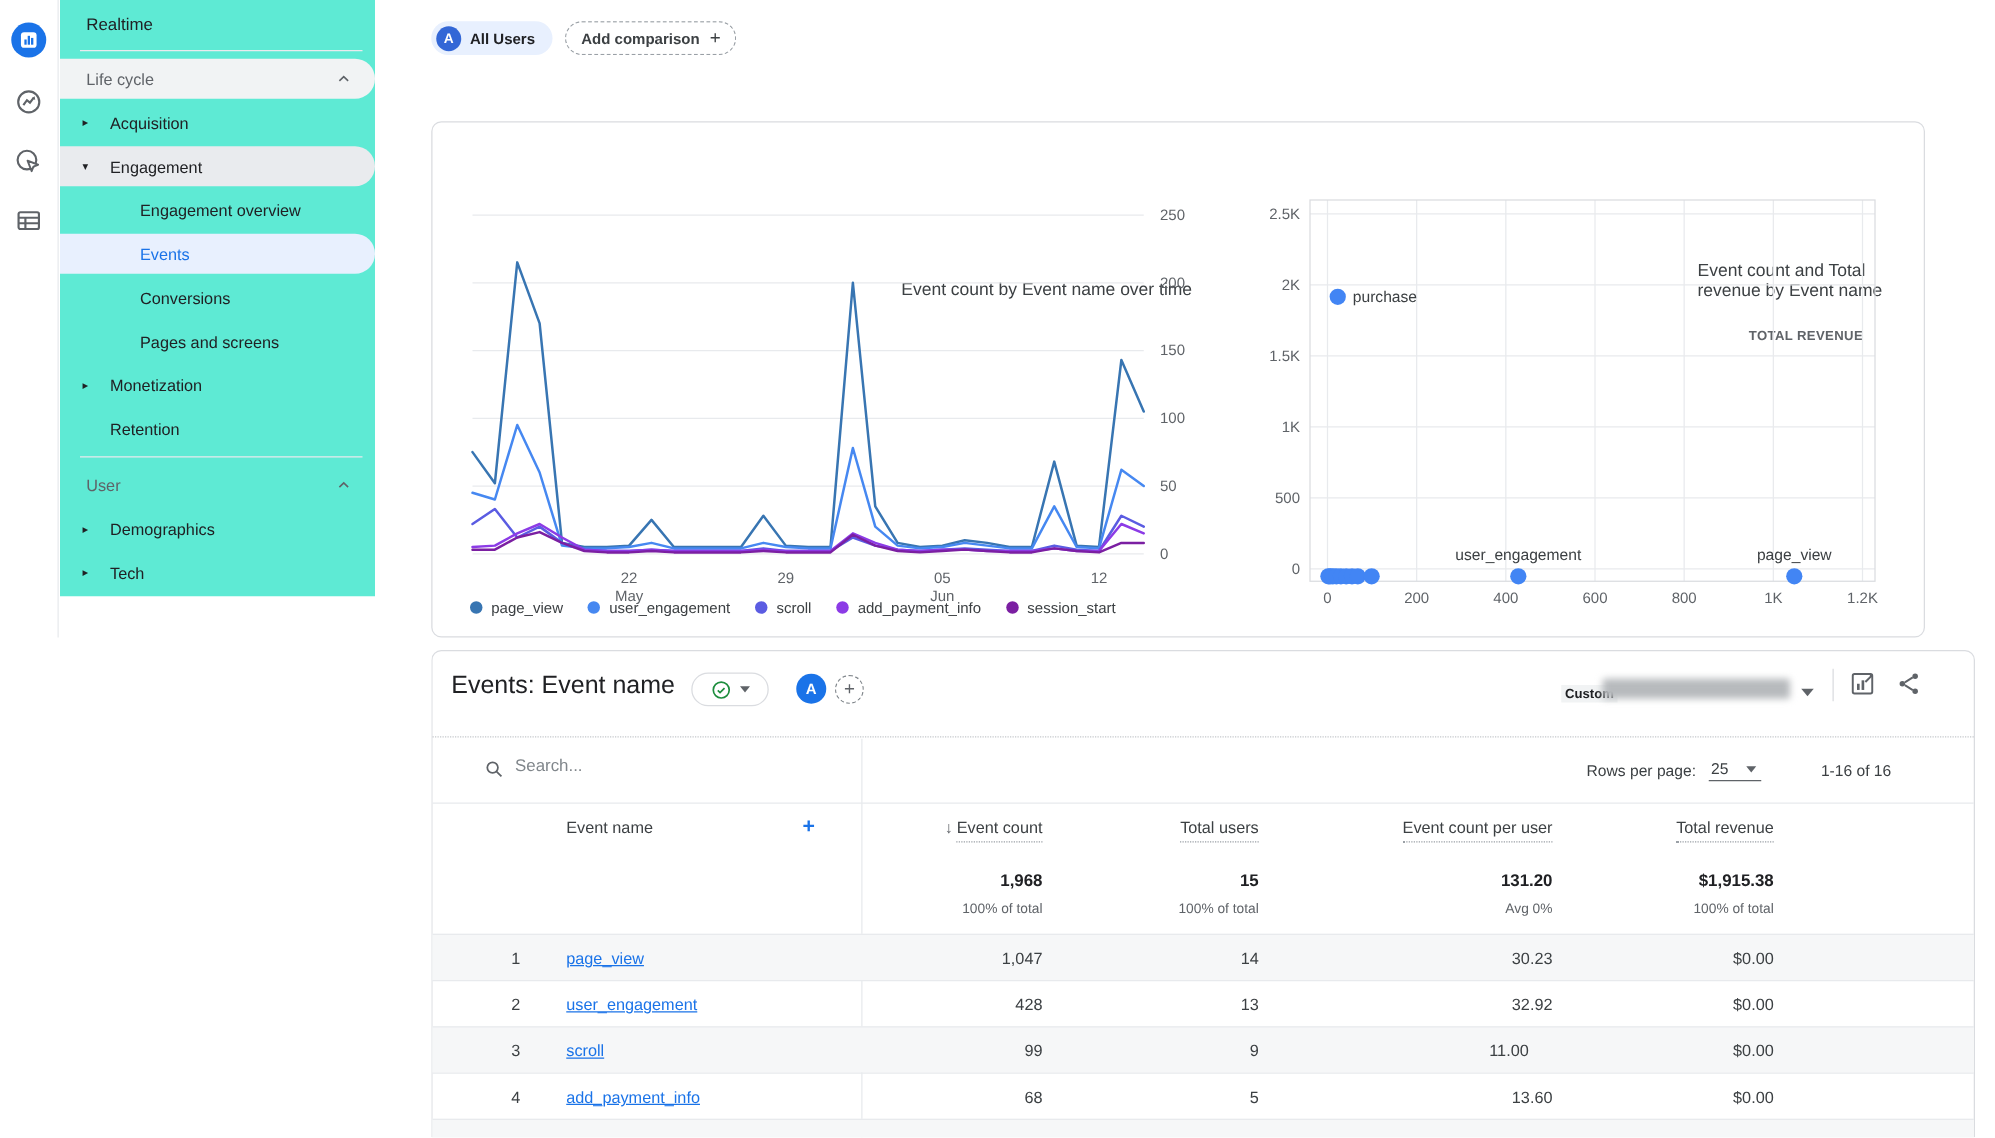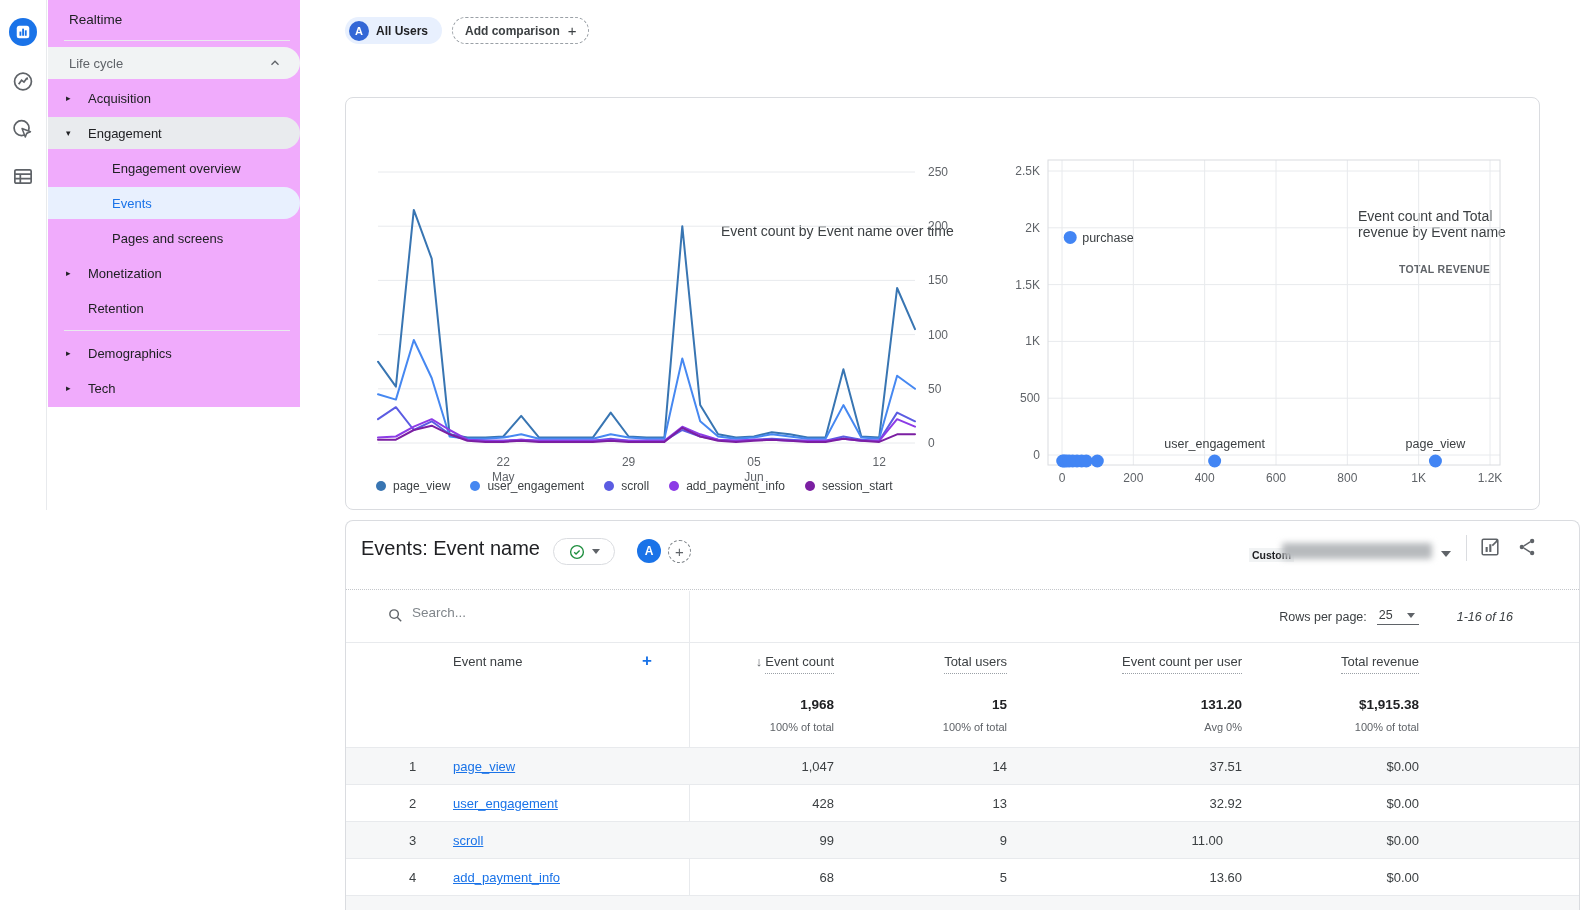--- a/index.html
+++ b/index.html
@@ -8,21 +8,21 @@
     position:relative; overflow:hidden; background:#fff;
     font-family:"Liberation Sans", sans-serif; color:#202124;
   }
   
   .rail { position:absolute; left:0; top:0; width:47px; height:510px;
           border-right:1px solid #e8eaed; background:#fff; z-index:5; }
   .rail-icon { position:absolute; left:50%; transform:translateX(-50%); cursor:pointer; }
   .rail-icon.active-circle { top:18px; width:28px; height:28px; border-radius:50%;
        background:#1a73e8; display:flex; align-items:center; justify-content:center; }
   
-  .sidebar { position:absolute; left:48px; top:0; width:252px; padding-top:4px; z-index:4; background:#f0abfc;}
+  .sidebar { position:absolute; left:48px; top:0; width:252px; padding-top:4px; z-index:4; background:#5eead4;}
   .sb-realtime { height:30px; display:flex; align-items:center; padding-left:21px;
        font-size:13.5px; font-weight:500; color:#202124; cursor:pointer; }
   .sb-divider { border-top:1px solid #e8eaed; margin:6px 10px 6px 16px; }
   .sb-row { display:flex; align-items:center; height:32px; margin:3px 0;
        font-size:13px; font-weight:500; color:#202124; cursor:pointer; position:relative; }
   .sb-row.header { padding-left:21px; color:#5f6368; }
   .sb-row.header.pill { background:#f1f3f4; border-radius:0 16px 16px 0; }
   .sb-row.item { padding-left:18px; }
   .sb-row.item.pill { background:#e9ebee; border-radius:0 16px 16px 0; }
   .sb-row.subitem { padding-left:64px; }
@@ -84,21 +84,21 @@
   .searchrow svg { position:absolute; left:41px; top:16px; }
   .searchrow input { position:absolute; left:66px; top:14px; width:250px; border:none; outline:none;
        font-size:13.5px; color:#202124; font-family:"Liberation Sans",sans-serif; }
   .searchrow input::placeholder { color:#80868b; }
   .rpp { position:absolute; right:66px; top:17px; display:flex; align-items:center;
        font-size:12.5px; color:#3c4043; }
   .rpp .val { margin-left:10px; padding:0 4px 2px 2px; border-bottom:1px solid #5f6368;
        display:flex; align-items:center; gap:14px; cursor:pointer; }
   .rpp .caret { width:0; height:0; border-left:4.5px solid transparent;
        border-right:4.5px solid transparent; border-top:5.5px solid #5f6368; }
-  .rpp .range { margin-left:38px;font-style:italic; }
+  .rpp .range { margin-left:48px; }
   .headrow { position:absolute; left:0; top:122px; width:100%; height:40px; }
   .headrow .dimname { position:absolute; left:107px; top:11px; font-size:13px; color:#3c4043; }
   .headrow .addcol { position:absolute; left:296px; top:8px; color:#1a73e8; font-size:17px;
        font-weight:700; cursor:pointer; }
   .mcell { position:absolute; top:11px; font-size:13px; color:#3c4043; white-space:nowrap; }
   .mcell .dotted { border-bottom:1px dotted #9aa0a6; padding-bottom:4px; cursor:pointer; }
   .mcell .sort { color:#5f6368; margin-right:3px; font-size:13px; }
   .r-ec  { right:745px; } .r-tu { right:572px; } .r-ecpu { right:337px; } .r-rev { right:160px; }
   .totrow { position:absolute; left:0; top:162px; width:100%; height:64px; }
   .tot { position:absolute; top:14px; text-align:right; }
@@ -169,31 +169,40 @@
         <span class="tri">▾</span>
         <span>Engagement</span>
       </div>
       <div class="sb-row subitem">
         <span>Engagement overview</span>
       </div>
       <div class="sb-row subitem selected">
         <span>Events</span>
       </div>
       <div class="sb-row subitem">
+        <span>Conversions</span>
+      </div>
+      <div class="sb-row subitem">
         <span>Pages and screens</span>
       </div>
       <div class="sb-row item">
         <span class="tri">▸</span>
         <span>Monetization</span>
       </div>
       <div class="sb-row item">
         <span class="tri"></span>
         <span>Retention</span>
       </div>
       <div class="sb-divider"></div>
+      <div class="sb-row header">
+        <span>User</span>
+        <span class="chev-up"><svg width="14" height="14" viewBox="0 0 24 24">
+            <polyline points="6,15 12,9 18,15" fill="none" stroke="#5f6368" stroke-width="2.2"></polyline>
+          </svg></span>
+      </div>
       <div class="sb-row item">
         <span class="tri">▸</span>
         <span>Demographics</span>
       </div>
       <div class="sb-row item">
         <span class="tri">▸</span>
         <span>Tech</span>
       </div>
     </div>
 </aside>
@@ -398,21 +407,21 @@
       <div class="s">100% of total</div>
     </div>
   </div>
 
   <div class="rows-wrap" id="tableRows">
       <div class="drow odd">
         <span class="idx">1</span>
         <span class="name">page_view</span>
         <span class="val" style="right: 745px;">1,047</span>
         <span class="val" style="right: 572px;">14</span>
-        <span class="val" style="right: 337px;">37.51</span>
+        <span class="val" style="right: 337px;">30.23</span>
         <span class="val" style="right: 160px;">$0.00</span>
       </div>
       <div class="drow">
         <span class="idx">2</span>
         <span class="name">user_engagement</span>
         <span class="val" style="right: 745px;">428</span>
         <span class="val" style="right: 572px;">13</span>
         <span class="val" style="right: 337px;">32.92</span>
         <span class="val" style="right: 160px;">$0.00</span>
       </div>

